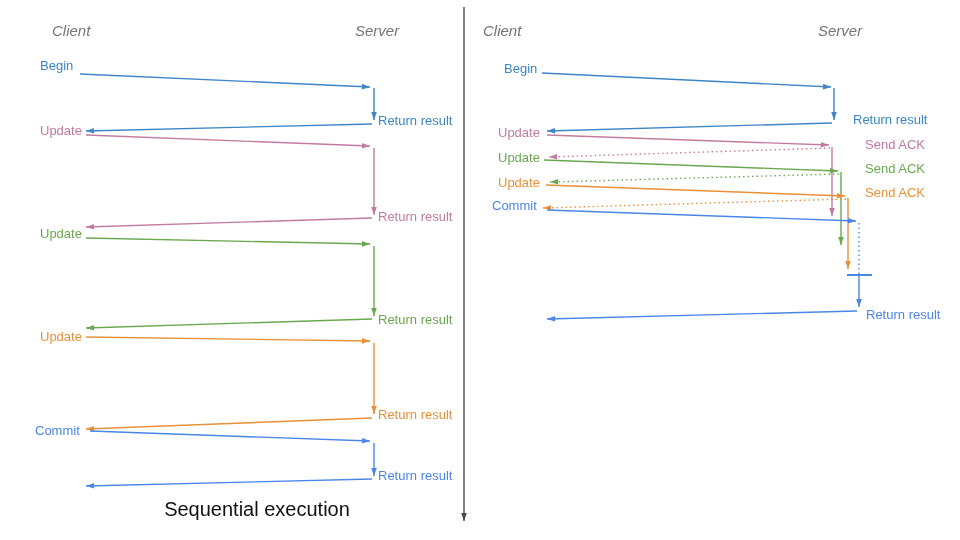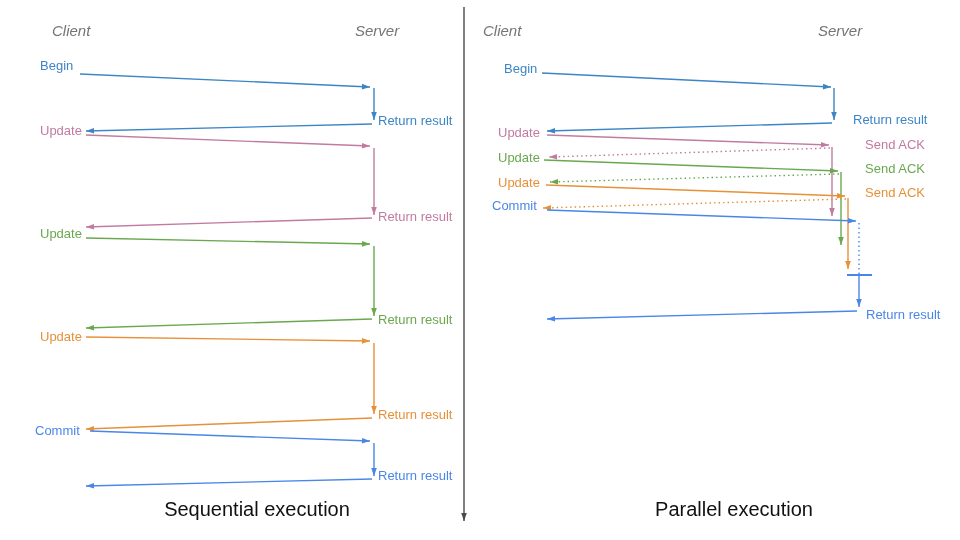--- a/index.html
+++ b/index.html
@@ -167,15 +167,14 @@
       <div class="msg-label" style="position: absolute; left: 498px; top: 126px; color: rgb(194, 123, 160);">Update</div>
       <div class="msg-label" style="position: absolute; left: 865px; top: 138px; color: rgb(194, 123, 160);">Send ACK</div>
       <div class="msg-label" style="position: absolute; left: 498px; top: 151px; color: rgb(106, 168, 79);">Update</div>
       <div class="msg-label" style="position: absolute; left: 865px; top: 162px; color: rgb(106, 168, 79);">Send ACK</div>
       <div class="msg-label" style="position: absolute; left: 498px; top: 176px; color: rgb(230, 145, 56);">Update</div>
       <div class="msg-label" style="position: absolute; left: 865px; top: 186px; color: rgb(230, 145, 56);">Send ACK</div>
       <div class="msg-label" style="position: absolute; left: 492px; top: 199px; color: rgb(74, 134, 232);">Commit</div>
       <div class="msg-label" style="position: absolute; left: 866px; top: 308px; color: rgb(74, 134, 232);">Return result</div>
     </div>
   <div class="panel-title" id="title-0" style="left: 257px; top: 499px; color: rgb(17, 17, 17);">Sequential execution</div>
-  <div class="panel-title" id="title-1" style="left: 734px; top: 499px; color: rgb(17, 17, 17);">Parallel execution</div>
   <div class="time-label" id="time-label" style="left: 447px; top: 551px; color: #be185d;">Time</div>
 </div>
 
 </body></html>

